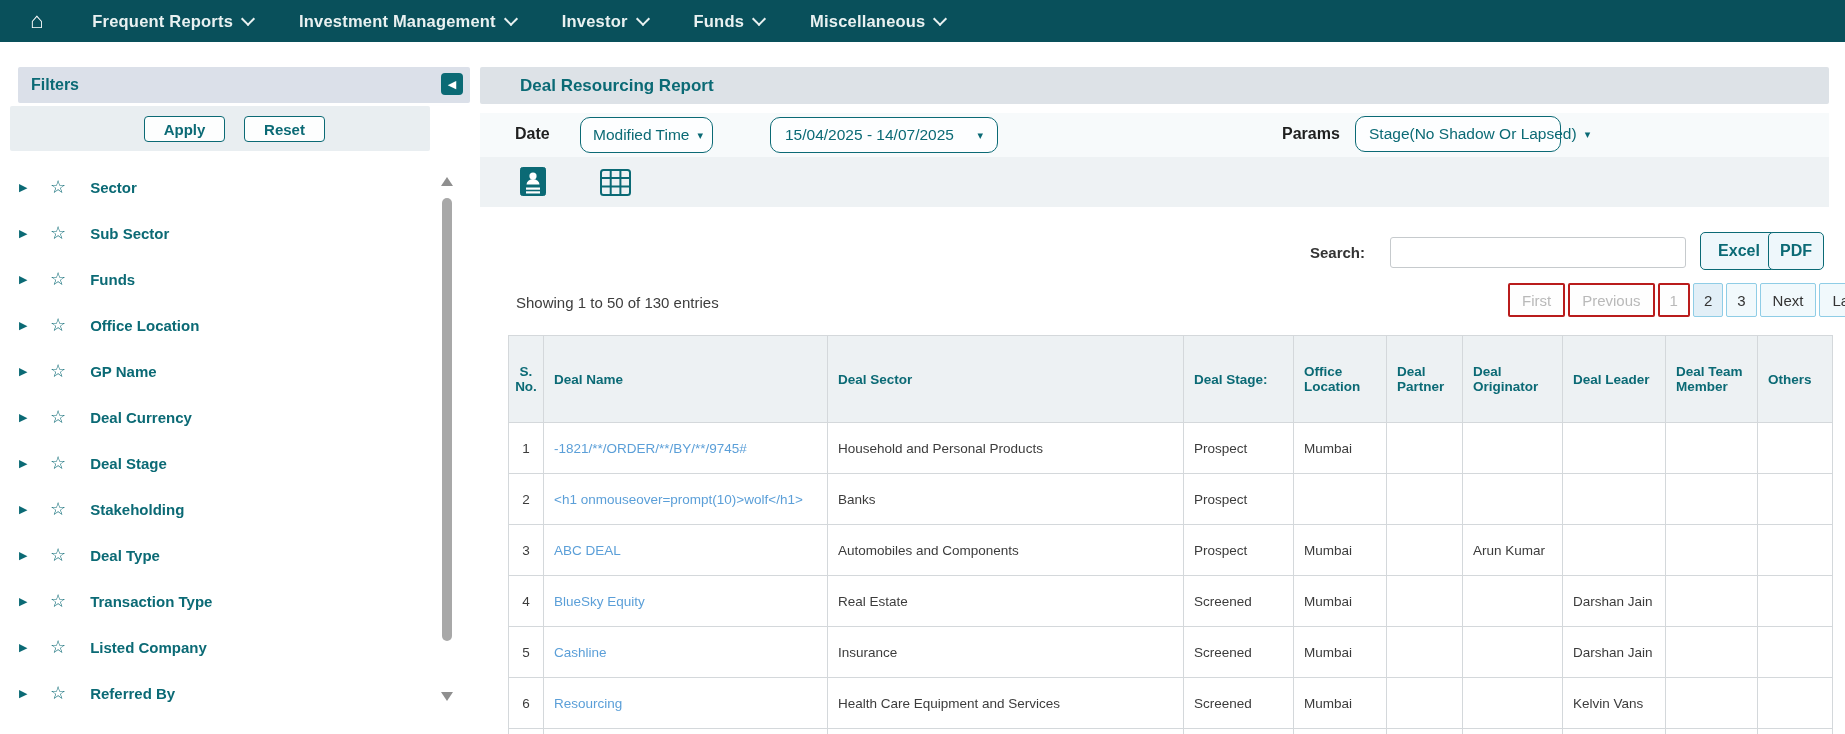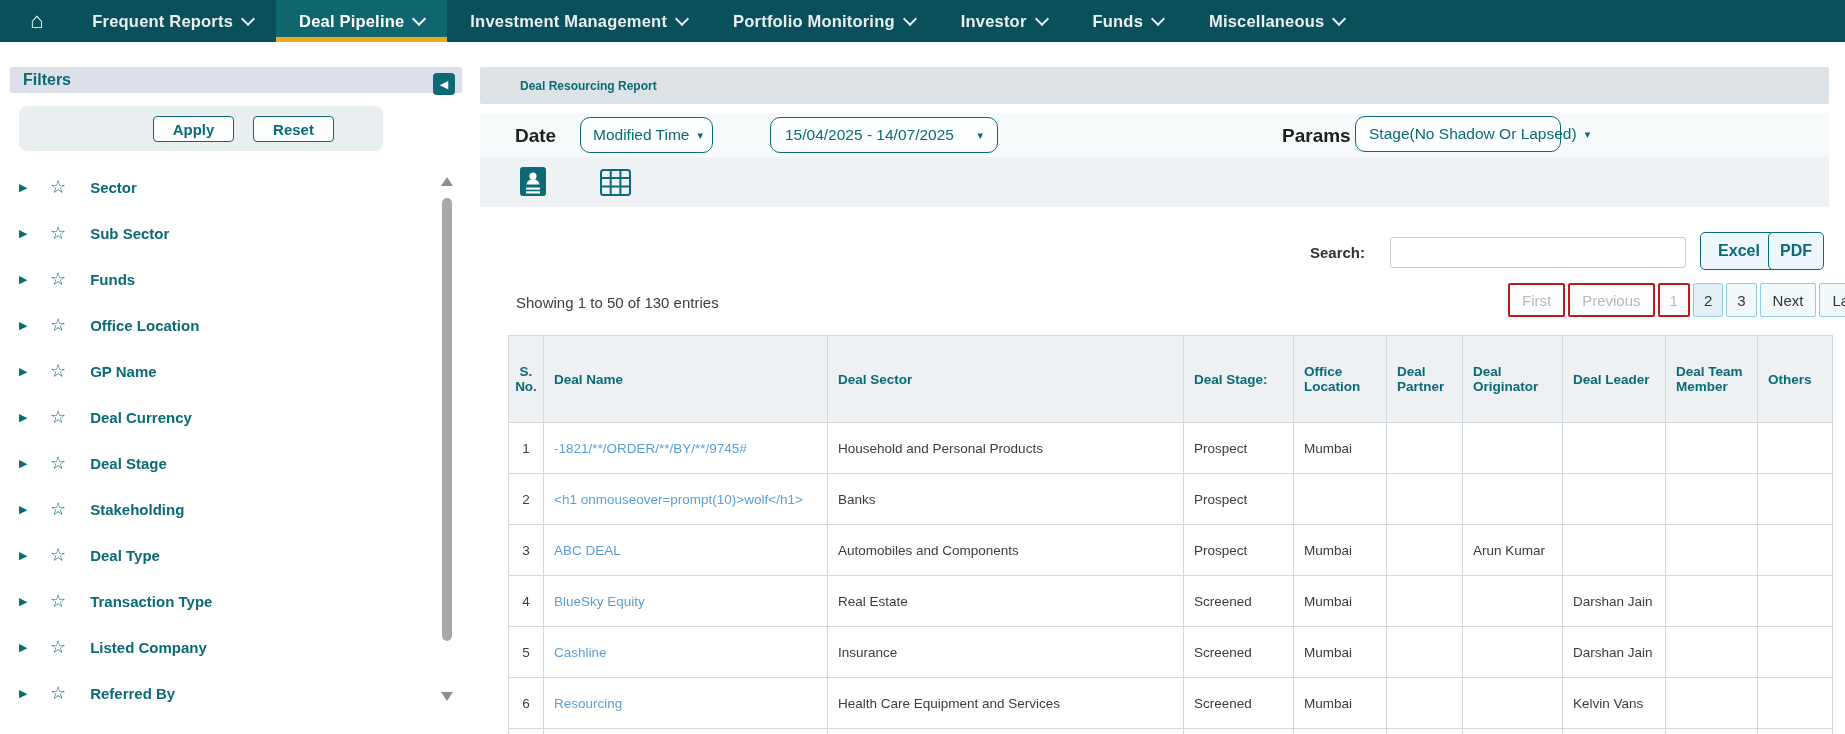--- a/index.html
+++ b/index.html
@@ -12,50 +12,50 @@
   .nav-home{margin:0 26px 0 30px;font-size:22px;line-height:42px;color:#ffffff;cursor:pointer;}
   .nav-items{display:flex;align-items:stretch;height:42px;text-align:center;}
   .nav-item{display:flex;align-items:center;gap:10px;height:42px;padding:0 23px;
             font-size:16.5px;font-weight:600;letter-spacing:.2px;cursor:pointer;white-space:nowrap;}
   .nav-item.active{background:#10666f;box-shadow:inset 0 -5px 0 #f2a818;font-weight:700;color:#fff;}
   .chev{width:8px;height:8px;border-right:2.4px solid currentColor;border-bottom:2.4px solid currentColor;
         transform:rotate(45deg);margin-top:-5px;}
 
   
   .sidebar{position:absolute;left:10px;top:67px;width:452px;height:667px;background:#fff;}
-  .f-header{position:absolute;left:0;top:0;width:452px;height:26px;background:#dbe0e9;border-radius:2px;
+  .f-header{position:absolute;left:8px;top:0;width:452px;height:36px;background:#dbe0e9;border-radius:2px;
             display:flex;align-items:center;}
   .f-title{margin-left:13px;font-size:16px;font-weight:700;color:#0b6a75;}
   .collapse-btn{position:absolute;right:7px;top:6px;width:22px;height:22px;background:#0b6a75;border-radius:4px;
                 color:#fff;display:flex;align-items:center;justify-content:center;font-size:11px;cursor:pointer;}
-  .f-apply-row{position:absolute;left:9px;top:39px;width:364px;height:45px;background:#e9eef1;border-radius:8px;}
+  .f-apply-row{position:absolute;left:0;top:39px;width:420px;height:45px;background:#e9eef1;border-radius:2px;}
   .btn-outline{position:absolute;top:10px;height:26px;background:#fdfefe;border:1.5px solid #0b6a75;border-radius:4px;
                color:#0b6a75;font-weight:700;font-size:15px;display:flex;align-items:center;justify-content:center;
                cursor:pointer;box-sizing:border-box;font-family:"Liberation Sans",sans-serif;}
   .btn-apply{left:134px;width:81px;}
   .btn-reset{left:234px;width:81px;}
   .f-list{position:absolute;left:0;top:84px;width:428px;height:583px;padding-top:13px;box-sizing:border-box;}
   .f-item{height:46px;display:flex;align-items:center;cursor:pointer;}
   .f-arrow{margin-left:9px;font-size:11px;color:#0b6a75;width:12px;}
   .f-star{margin-left:19px;font-size:18px;color:#0b6a75;}
   .f-label{margin-left:24px;font-size:15px;font-weight:700;color:#0b6a75;}
   .sb-up{position:absolute;left:431px;top:110px;width:0;height:0;border-left:6px solid transparent;
          border-right:6px solid transparent;border-bottom:9px solid #8f8f8f;cursor:pointer;}
   .sb-thumb{position:absolute;left:432px;top:131px;width:10px;height:443px;background:#a8a8a8;border-radius:5px;cursor:pointer;}
   .sb-down{position:absolute;left:431px;top:625px;width:0;height:0;border-left:6px solid transparent;
            border-right:6px solid transparent;border-top:9px solid #8f8f8f;cursor:pointer;}
 
   
   .main{position:absolute;left:478px;top:67px;width:1360px;height:667px;}
   .m-header{position:absolute;left:2px;top:0;width:1349px;height:37px;background:#dde2e7;border-radius:2px;
             display:flex;align-items:center;}
-  .m-title{margin-left:40px;font-size:12px;font-weight:700;color:#0b6a75;}
+  .m-title{margin-left:40px;font-size:17px;font-weight:700;color:#0b6a75;}
   .band-date{position:absolute;left:2px;top:46px;width:1349px;height:44px;background:#f7fafb;}
   .band-icons{position:absolute;left:2px;top:90px;width:1349px;height:50px;background:#eef2f4;}
-  .lbl{position:absolute;font-size:19px;font-weight:700;color:#1f1f1f;}
+  .lbl{position:absolute;font-size:16px;font-weight:700;color:#1f1f1f;}
   .lbl-date{left:37px;top:58px;}
   .lbl-params{left:804px;top:58px;}
   .select-box{position:absolute;height:36px;border:1.5px solid #0b6a75;border-radius:10px;background:#fdfeff;
               color:#0b6a75;font-size:15.5px;display:flex;align-items:center;justify-content:space-between;
               box-sizing:border-box;cursor:pointer;white-space:nowrap;}
   .box-mt{left:102px;top:50px;width:133px;padding:0 12px;}
   .box-range{left:292px;top:50px;width:228px;padding:0 14px;}
   .box-params{left:877px;top:49px;width:206px;padding:0 13px;}
   .caret{font-size:11px;color:#0b6a75;margin-left:8px;}
   .icon-card{position:absolute;left:40px;top:10px;cursor:pointer;}
@@ -93,30 +93,22 @@
 
 <div class="page">
 
   <div class="nav">
     <span class="nav-home">⌂</span>
     <div class="nav-items" id="nav-items">
         <div class="nav-item">
           <span>Frequent Reports</span>
           <span class="chev"></span>
         </div>
-        <div class="nav-item active">
-          <span>Deal Pipeline</span>
-          <span class="chev"></span>
-        </div>
         <div class="nav-item">
           <span>Investment Management</span>
-          <span class="chev"></span>
-        </div>
-        <div class="nav-item">
-          <span>Portfolio Monitoring</span>
           <span class="chev"></span>
         </div>
         <div class="nav-item">
           <span>Investor</span>
           <span class="chev"></span>
         </div>
         <div class="nav-item">
           <span>Funds</span>
           <span class="chev"></span>
         </div>

